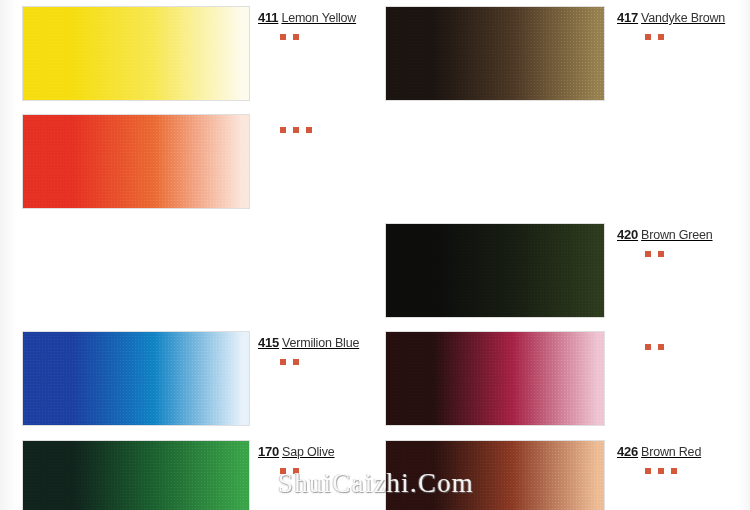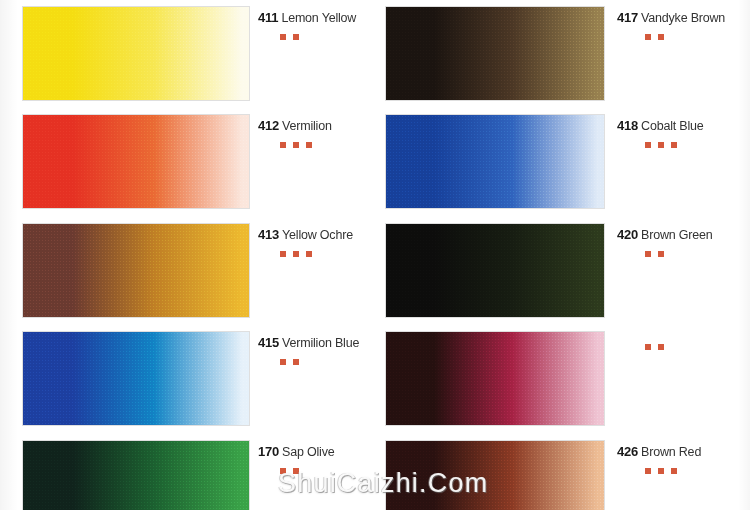--- a/index.html
+++ b/index.html
@@ -79,20 +79,21 @@
     position: absolute;
     inset: 0;
   }
 
   
   .caption {
     position: absolute;
     left: 258px;
     top: 10px;
     width: 115px;
+    text-decoration: underline;
   }
   .cell.right .caption {
     left: 242px;
     width: 135px;
   }
   .caption-line {
     white-space: nowrap;
     font-size: 12.5px;
     color: #2c2c2c;
     letter-spacing: -0.2px;
@@ -122,21 +123,21 @@
     height: 6px;
     background: #d4593c;
     display: block;
   }
 
   
   #watermark {
     position: absolute;
     left: 278px;
     top: 468px;
-    font-family: Liberation Sans, sans-serif;
+    font-family: Liberation Serif, serif;
     font-size: 27px;
     letter-spacing: 1.2px;
     color: rgba(255,255,255,0.92);
     text-shadow:
       1px 1px 0 rgba(120,120,120,0.55),
      -1px 0px 0 rgba(170,170,170,0.45),
       0px 1px 2px rgba(90,90,90,0.35);
     white-space: nowrap;
     pointer-events: none;
     z-index: 40;
@@ -192,65 +193,30 @@
     </div>
   </div>
 
   <div class="row r1">
     <div class="cell left">
       <div class="swatch">
         <div class="fill" style="background: linear-gradient(to right, rgb(229, 49, 35) 0%, rgb(229, 49, 35) 22%, rgb(234, 106, 52) 58%, rgb(251, 230, 220) 97%, rgb(251, 230, 220) 100%);"></div>
         <div class="grain"></div>
       </div>
       <div class="caption">
-        <div class="caption-line">
-          <span class="code">412</span><span class="pname">Vermilion</span>
-        </div>
-        <div class="stars">
-            <span class="star" style="background: rgb(212, 89, 60);"></span>
-            <span class="star" style="background: rgb(212, 89, 60);"></span>
-            <span class="star" style="background: rgb(212, 89, 60);"></span>
-          </div>
-      </div>
-    </div>
-    <div class="cell right">
-      <div class="swatch">
-        <div class="fill" style="background: linear-gradient(to right, rgb(23, 64, 154) 0%, rgb(23, 64, 154) 22%, rgb(48, 99, 189) 58%, rgb(223, 234, 247) 97%, rgb(223, 234, 247) 100%);"></div>
-        <div class="grain"></div>
-      </div>
-      <div class="caption">
-        <div class="caption-line">
-          <span class="code">418</span><span class="pname">Cobalt Blue</span>
-        </div>
         <div class="stars">
             <span class="star" style="background: rgb(212, 89, 60);"></span>
             <span class="star" style="background: rgb(212, 89, 60);"></span>
             <span class="star" style="background: rgb(212, 89, 60);"></span>
           </div>
       </div>
     </div>
   </div>
 
   <div class="row r2">
-    <div class="cell left">
-      <div class="swatch">
-        <div class="fill" style="background: linear-gradient(to right, rgb(106, 58, 48) 0%, rgb(106, 58, 48) 22%, rgb(192, 127, 37) 58%, rgb(237, 185, 47) 97%, rgb(237, 185, 47) 100%);"></div>
-        <div class="grain"></div>
-      </div>
-      <div class="caption">
-        <div class="caption-line">
-          <span class="code">413</span><span class="pname">Yellow Ochre</span>
-        </div>
-        <div class="stars">
-            <span class="star" style="background: rgb(212, 89, 60);"></span>
-            <span class="star" style="background: rgb(212, 89, 60);"></span>
-            <span class="star" style="background: rgb(212, 89, 60);"></span>
-          </div>
-      </div>
-    </div>
     <div class="cell right">
       <div class="swatch">
         <div class="fill" style="background: linear-gradient(to right, rgb(13, 13, 12) 0%, rgb(13, 13, 12) 22%, rgb(23, 29, 18) 58%, rgb(45, 58, 29) 97%, rgb(45, 58, 29) 100%);"></div>
         <div class="grain"></div>
       </div>
       <div class="caption">
         <div class="caption-line">
           <span class="code">420</span><span class="pname">Brown Green</span>
         </div>
         <div class="stars">

